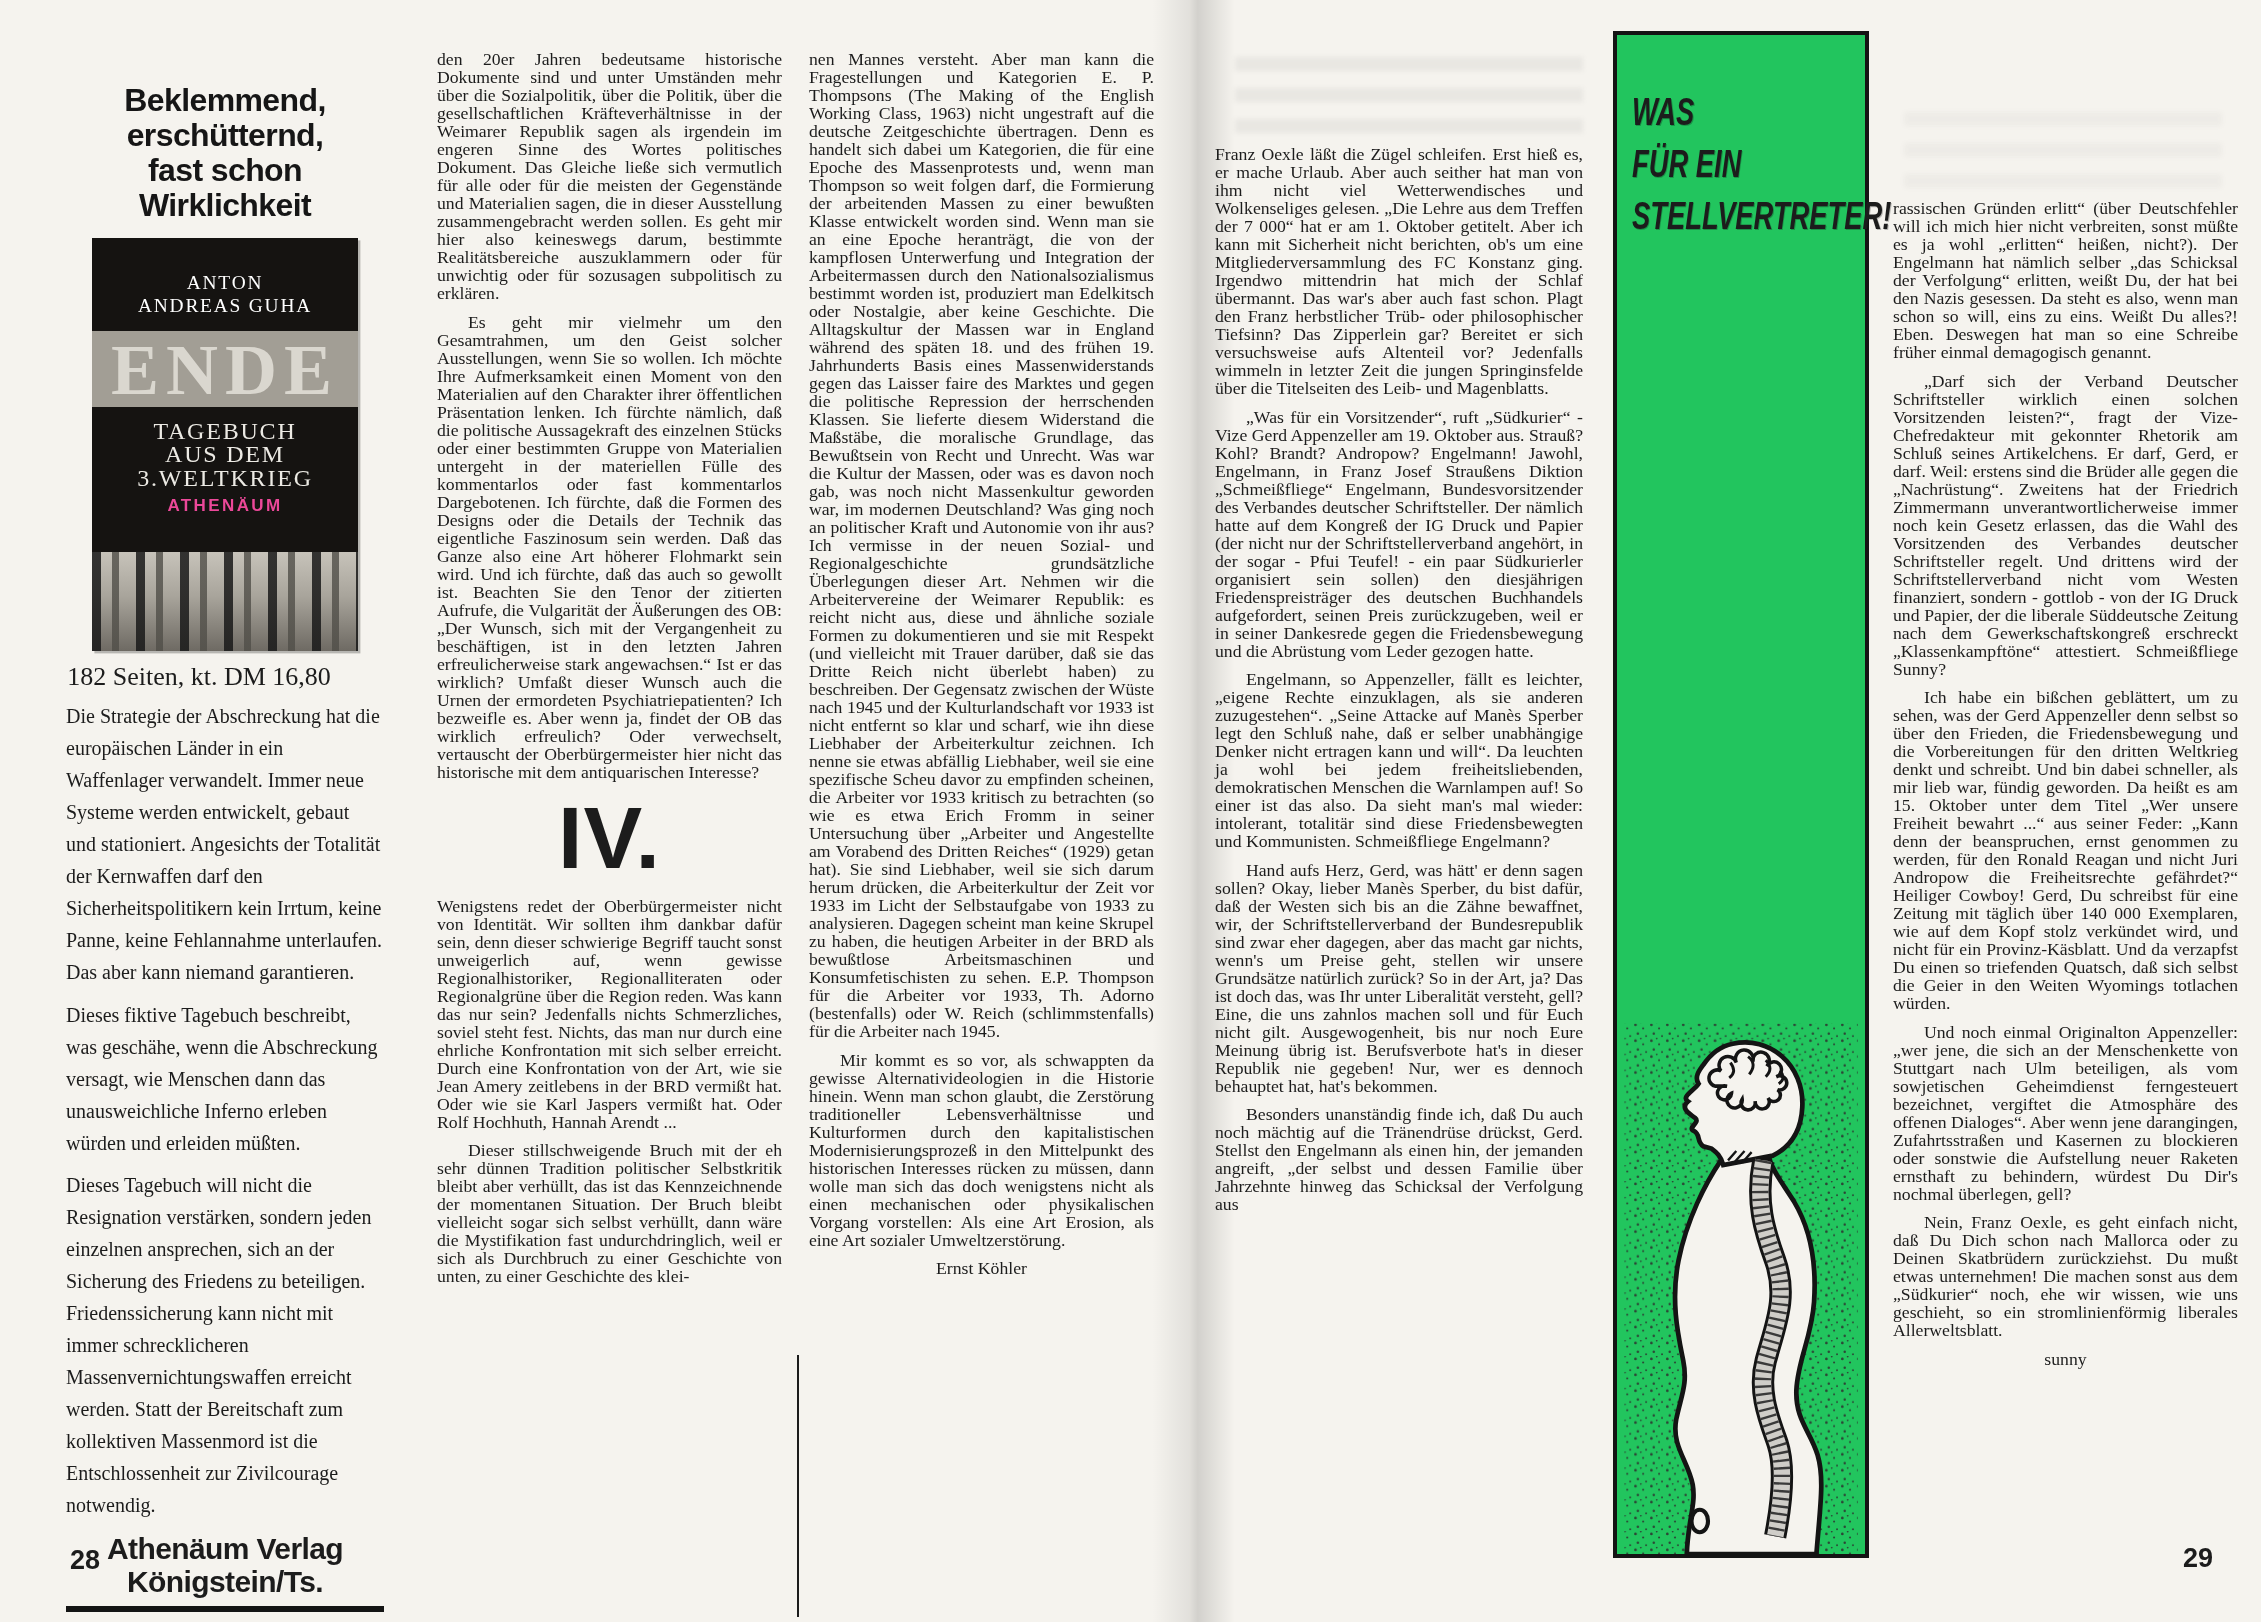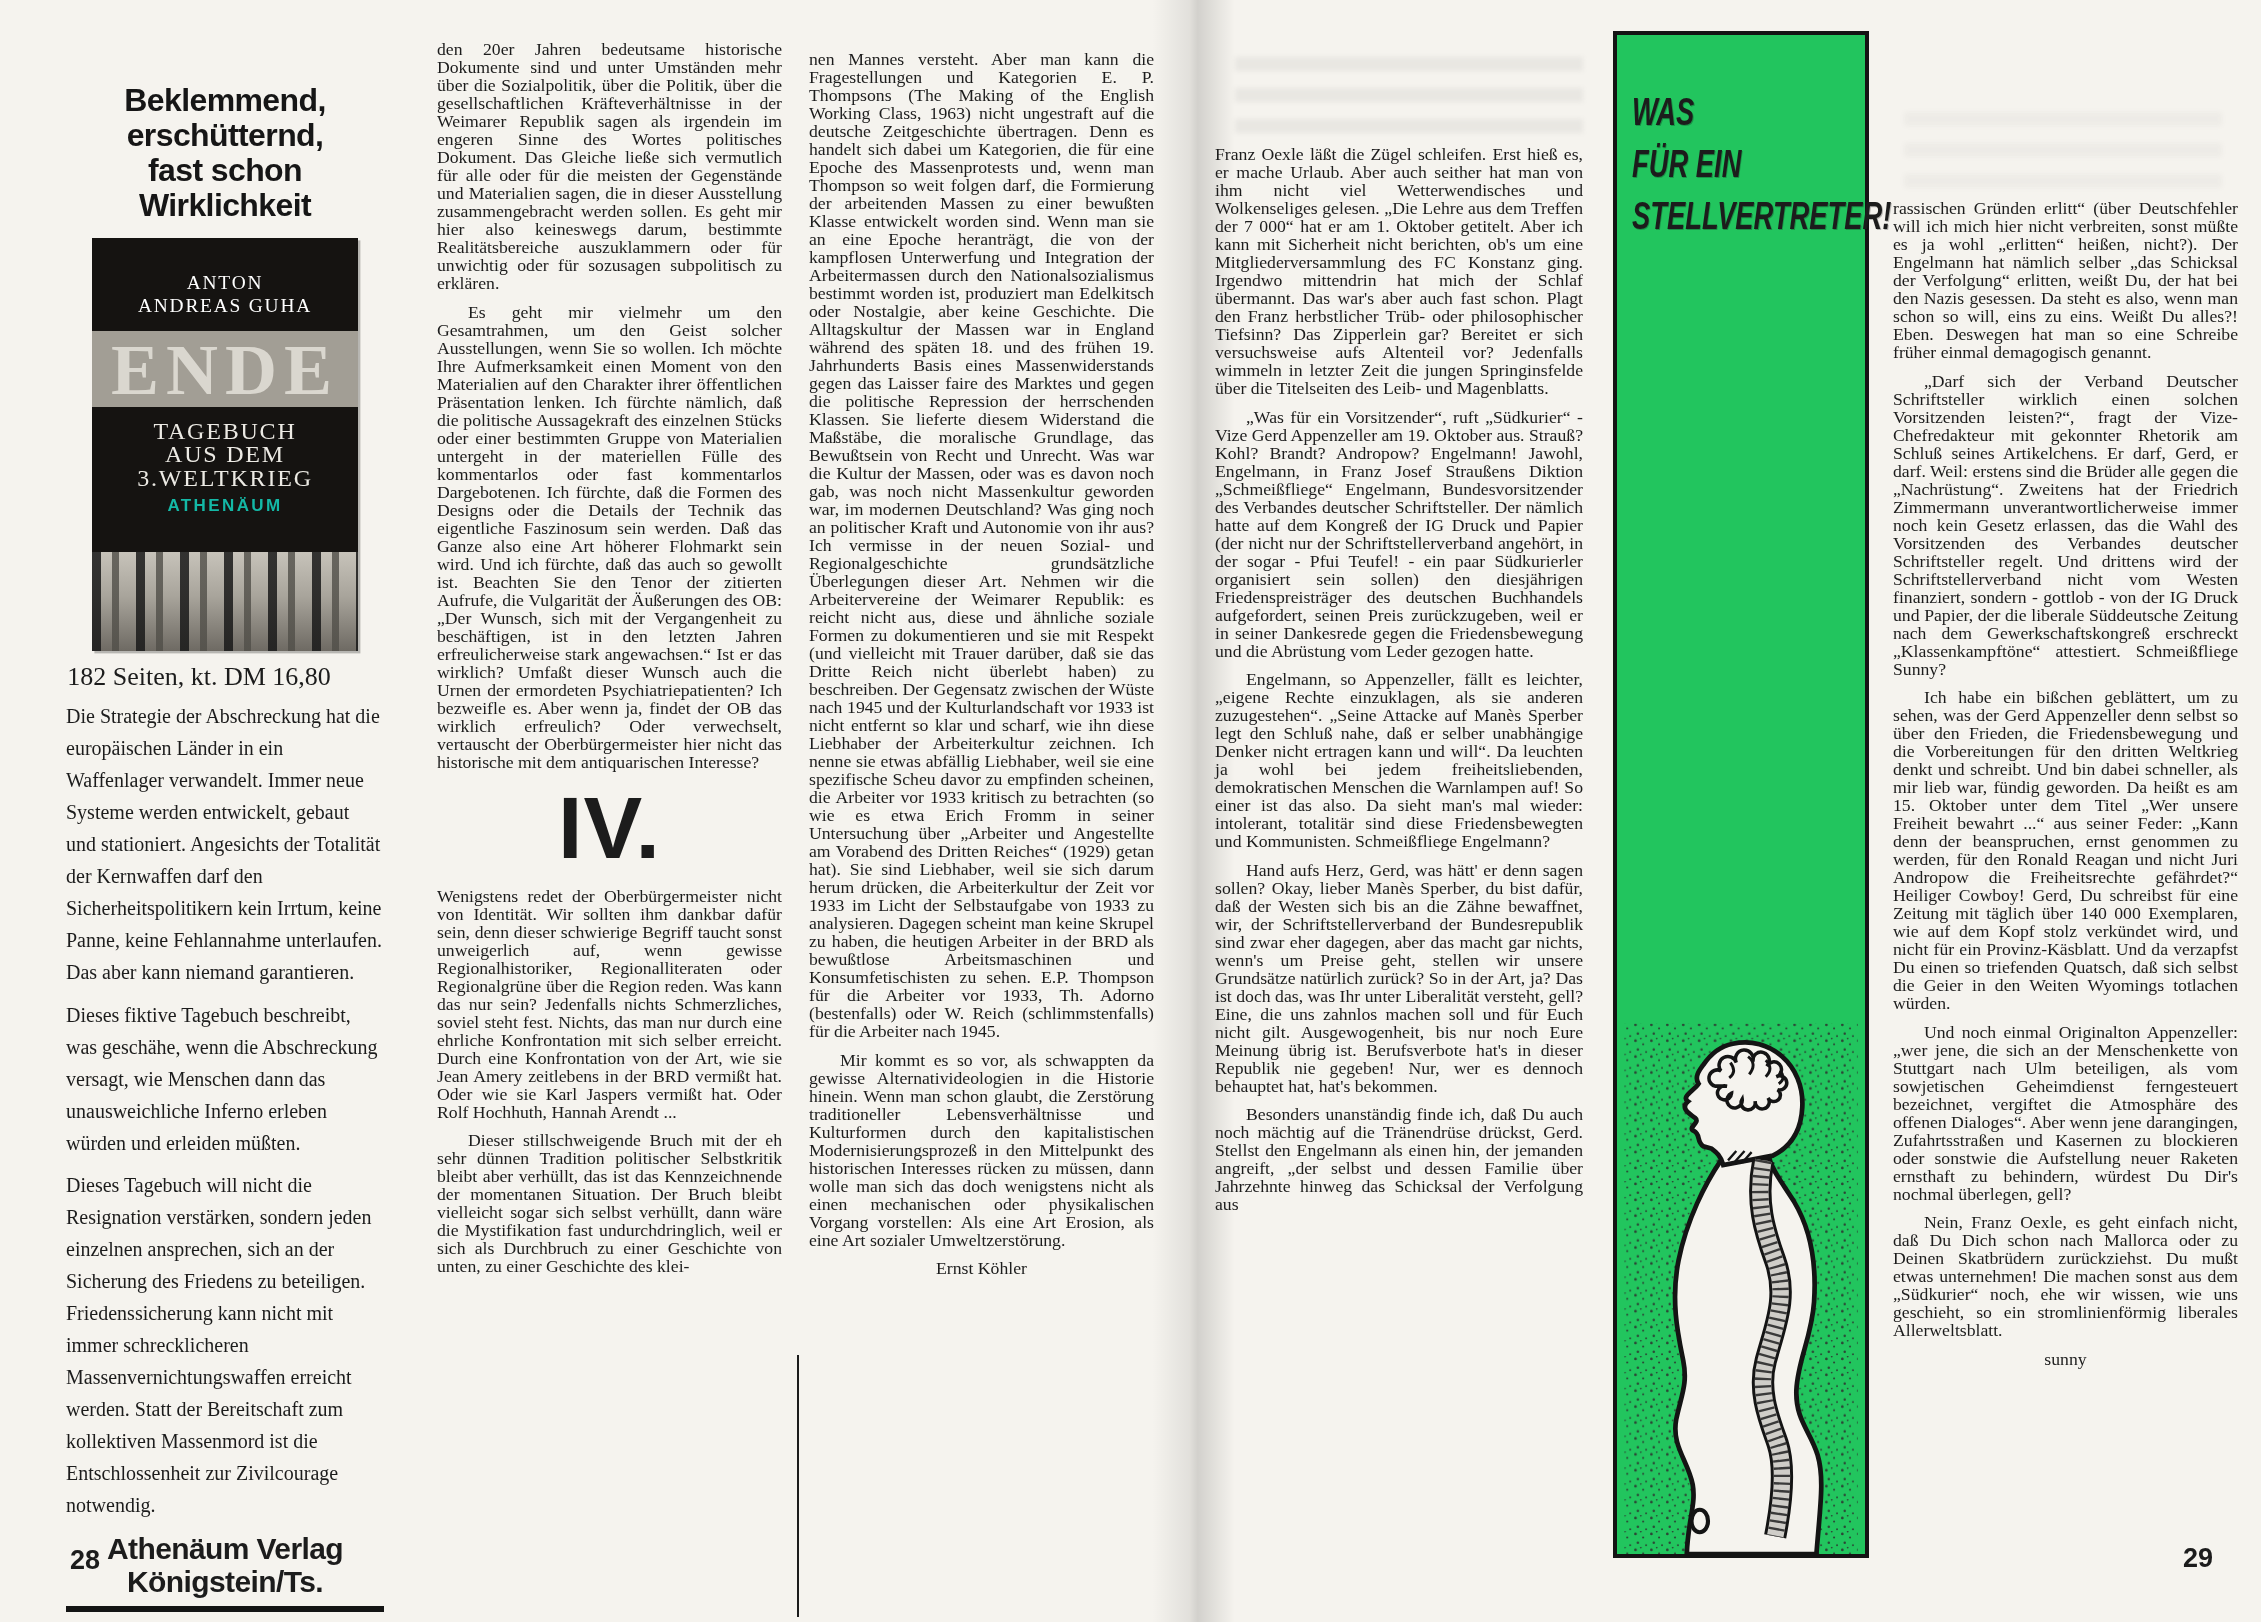--- a/index.html
+++ b/index.html
@@ -23,21 +23,21 @@
   .ad-headline{font-family:"Liberation Sans",sans-serif;font-weight:bold;font-size:32px;line-height:35px;
                text-align:center;letter-spacing:-0.6px;color:#161616;}
   .cover{width:266px;margin:15.3px auto 0 auto;height:413px;background:#151311;position:relative;
          box-shadow:2.4px 2.4px 0 rgba(0,0,0,.25);overflow:hidden;text-align:center;}
   .cover-author{margin-top:34px;font-size:19.4px;line-height:22.4px;letter-spacing:1.8px;color:#ffffff;}
   .cover-band{margin-top:14px;background:#a29e95;padding:3.5px 0 1.2px 0;}
   .cover-title{font-weight:bold;font-size:72px;line-height:71px;letter-spacing:7px;color:#dad7cf;
                font-family:"Liberation Serif",serif;}
   .cover-sub{margin-top:13px;font-size:24px;line-height:23.6px;letter-spacing:1.8px;color:#eceae4;}
   .cover-pub{margin-top:5.9px;font-family:"Liberation Sans",sans-serif;font-weight:bold;font-size:17px;
-             letter-spacing:2.4px;color:#14b8a6;}
+             letter-spacing:2.4px;color:#ec4899;}
   .cover-city{position:absolute;bottom:0;left:0;width:100%;height:99px;
       background:
         repeating-linear-gradient(90deg,rgba(25,25,25,.85) 0 9.4px,rgba(0,0,0,0) 9.4px 20px,rgba(80,78,72,.8) 20px 27px,rgba(0,0,0,0) 27px 44px),
         linear-gradient(180deg,#c7c3ba 0%,#a8a49b 45%,#6e6a63 100%);}
   .ad-caption{margin:10.6px 0 8.3px 1.2px;font-size:26px;}
   .ad-text{font-size:20px;line-height:32px;text-align:left;}
   .ad-text p{margin:0 0 10.6px 0;}
   .ad-pub{margin-top:4.7px;font-family:"Liberation Sans",sans-serif;font-weight:bold;font-size:30px;
           line-height:33px;text-align:center;letter-spacing:-0.6px;}
   .ad-rule{height:5.9px;background:#141414;margin-top:8.3px;}
@@ -92,21 +92,21 @@
         <p>Dieses fiktive Tagebuch beschreibt, was geschähe, wenn die Abschreckung versagt, wie Menschen dann das unausweichliche Inferno erleben würden und erleiden müßten.</p>
         <p>Dieses Tagebuch will nicht die Resignation verstärken, sondern jeden einzelnen ansprechen, sich an der Sicherung des Friedens zu beteiligen. Friedenssicherung kann nicht mit immer schrecklicheren Massenvernichtungswaffen erreicht werden. Statt der Bereitschaft zum kollektiven Massenmord ist die Entschlossenheit zur Zivilcourage notwendig.</p>
       </div>
     <div class="ad-pub">
         <div>Athenäum Verlag</div>
         <div>Königstein/Ts.</div>
       </div>
     <div class="ad-rule"></div>
   </div>
 
-  <div class="col" style="left:437px;top:40px;width:345px;">
+  <div class="col" style="left:437px;top:50px;width:345px;">
     <div>
         <p>den 20er Jahren bedeutsame historische Dokumente sind und unter Umständen mehr über die Sozialpolitik, über die Politik, über die gesellschaftlichen Kräfteverhältnisse in der Weimarer Republik sagen als irgendein im engeren Sinne des Wortes politisches Dokument. Das Gleiche ließe sich vermutlich für alle oder für die meisten der Gegenstände und Materialien sagen, die in dieser Ausstellung zusammengebracht werden sollen. Es geht mir hier also keineswegs darum, bestimmte Realitätsbereiche auszuklammern oder für unwichtig oder für sozusagen subpolitisch zu erklären.</p>
         <p>Es geht mir vielmehr um den Gesamtrahmen, um den Geist solcher Ausstellungen, wenn Sie so wollen. Ich möchte Ihre Aufmerksamkeit einen Moment von den Materialien auf den Charakter ihrer öffentlichen Präsentation lenken. Ich fürchte nämlich, daß die politische Aussagekraft des einzelnen Stücks oder einer bestimmten Gruppe von Materialien untergeht in der materiellen Fülle des kommentarlos oder fast kommentarlos Dargebotenen. Ich fürchte, daß die Formen des Designs oder die Details der Technik das eigentliche Faszinosum sein werden. Daß das Ganze also eine Art höherer Flohmarkt sein wird. Und ich fürchte, daß das auch so gewollt ist. Beachten Sie den Tenor der zitierten Aufrufe, die Vulgarität der Äußerungen des OB: „Der Wunsch, sich mit der Vergangenheit zu beschäftigen, ist in den letzten Jahren erfreulicherweise stark angewachsen.“ Ist er das wirklich? Umfaßt dieser Wunsch auch die Urnen der ermordeten Psychiatriepatienten? Ich bezweifle es. Aber wenn ja, findet der OB das wirklich erfreulich? Oder verwechselt, vertauscht der Oberbürgermeister hier nicht das historische mit dem antiquarischen Interesse?</p>
       </div>
     <div class="sec-head">IV.</div>
     <div>
         <p>Wenigstens redet der Oberbürgermeister nicht von Identität. Wir sollten ihm dankbar dafür sein, denn dieser schwierige Begriff taucht sonst unweigerlich auf, wenn gewisse Regionalhistoriker, Regionalliteraten oder Regionalgrüne über die Region reden. Was kann das nur sein? Jedenfalls nichts Schmerzliches, soviel steht fest. Nichts, das man nur durch eine ehrliche Konfrontation mit sich selber erreicht. Durch eine Konfrontation von der Art, wie sie Jean Amery zeitlebens in der BRD vermißt hat. Oder wie sie Karl Jaspers vermißt hat. Oder Rolf Hochhuth, Hannah Arendt ...</p>
         <p>Dieser stillschweigende Bruch mit der eh sehr dünnen Tradition politischer Selbstkritik bleibt aber verhüllt, das ist das Kennzeichnende der momentanen Situation. Der Bruch bleibt vielleicht sogar sich selbst verhüllt, dann wäre die Mystifikation fast undurchdringlich, weil er sich als Durchbruch zu einer Geschichte von unten, zu einer Geschichte des klei-</p>
       </div>
   </div>

